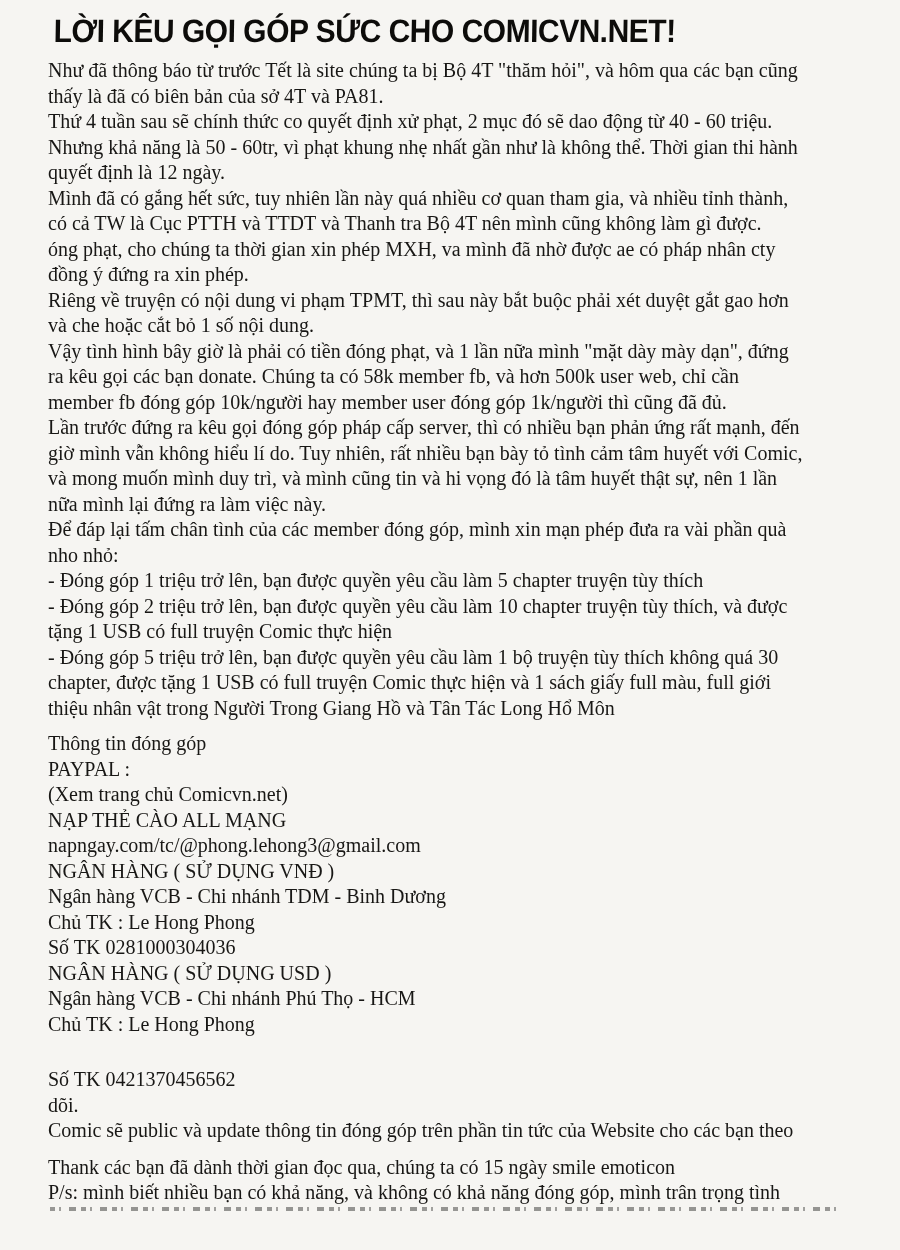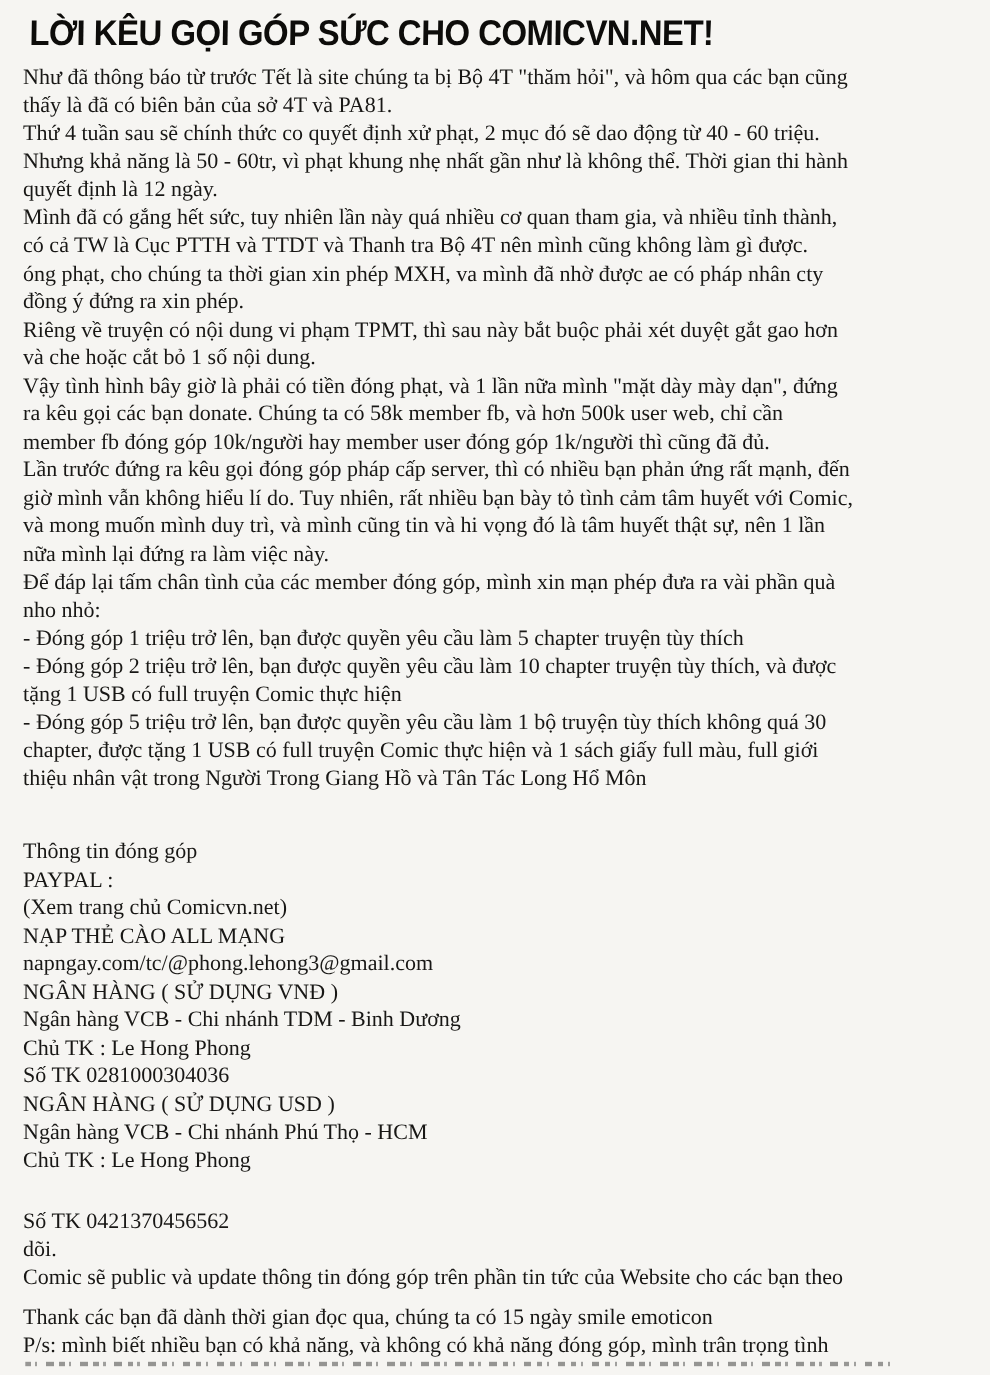--- a/index.html
+++ b/index.html
@@ -9,21 +9,21 @@
   body {
     width: 900px;
     height: 1250px;
     overflow: hidden;
     background: #f6f5f2;
   }
   .page {
     box-sizing: border-box;
     width: 900px;
     height: 1250px;
-    padding: 10px 36px 0 21px;
+    padding: 10px 36px 0 48px;
     overflow: hidden;
     color: #181715;
     font-family: "Liberation Serif", "DejaVu Serif", serif;
     font-size: 20px;
   }
   .title {
     font-family: "Liberation Sans", "DejaVu Sans", sans-serif;
     font-weight: 900;
     font-size: 30px;
     line-height: 40px;
@@ -34,21 +34,21 @@
     transform-origin: left top;
     white-space: nowrap;
   }
   .block .line {
     height: 25.5px;
     line-height: 25.5px;
     white-space: pre;
     overflow: visible;
   }
   #main-paragraph   { margin-top: 0; }
-  #donation-info    { margin-top: 41px; }
+  #donation-info    { margin-top: 10px; }
   #account-details  { margin-top: 30px; }
   #closing-note     { margin-top: 11px; }
   .clipped-text-line {
     margin-top: 1px;
     margin-left: 2px;
     height: 4px;
     width: 792px;
     opacity: 0.55;
     background:
       repeating-linear-gradient(90deg,

